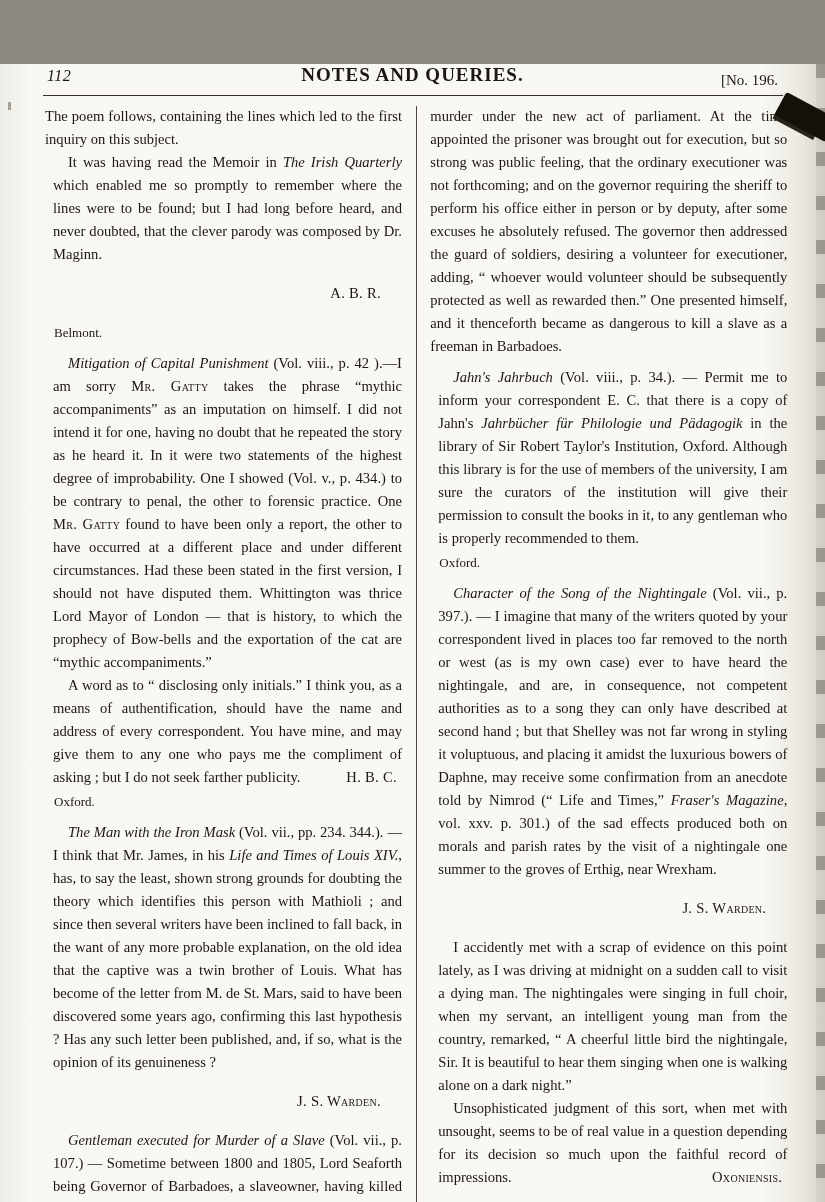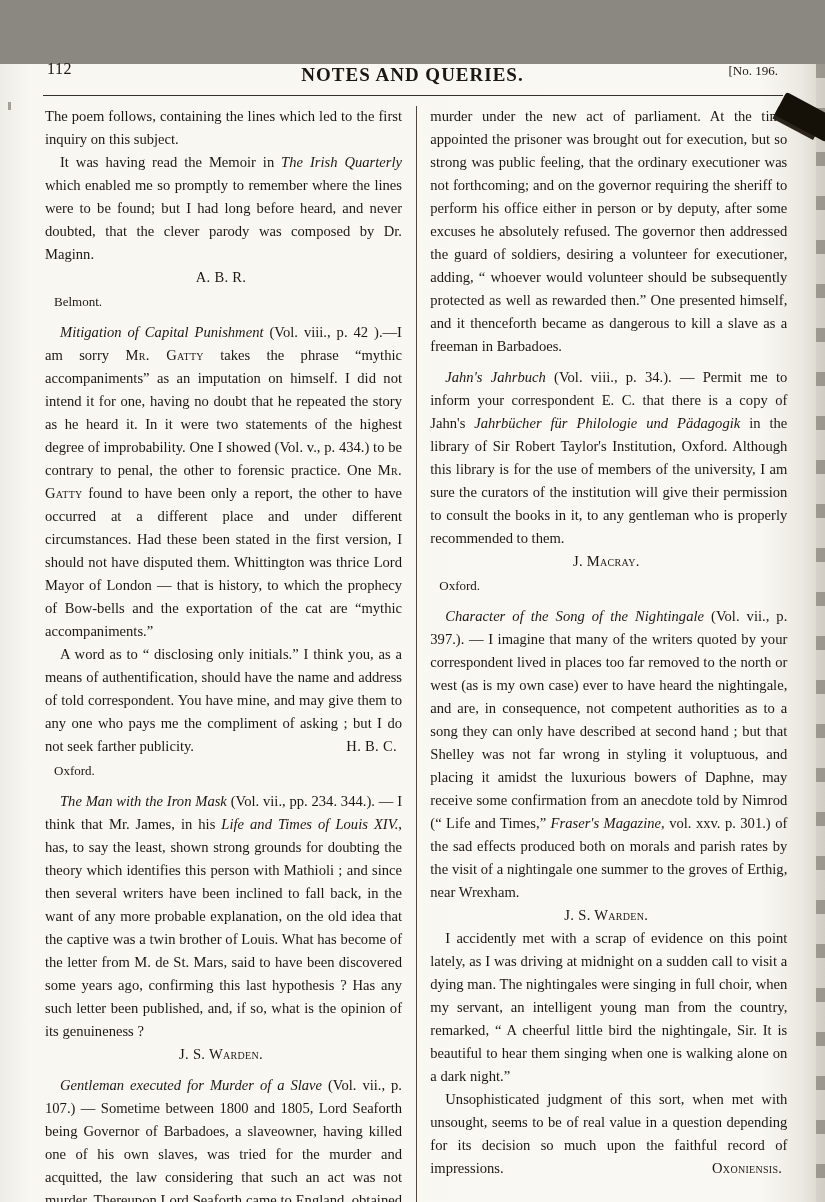--- a/index.html
+++ b/index.html
@@ -20,36 +20,36 @@
     opacity:.65;
   }
   .corner-smudge {
     position:absolute; top:40px; right:-10px; width:58px; height:26px;
     background:#151109; transform:rotate(28deg); border-radius:3px;
     box-shadow:-6px 10px 0 -6px #2a241a;
   }
   .speck { position:absolute; left:8px; top:38px; width:3px; height:8px; background:#6f6a60; opacity:.6; }
 
   .masthead { position:relative; margin:64px 45px 0 45px; height:26px; }
-  .masthead .pageno { position:absolute; left:2px; bottom:12px; font-size:16px; letter-spacing:.5px; }
+  .masthead .pageno { position:absolute; left:2px; bottom:5px; font-size:16px; letter-spacing:.5px;font-style:italic; }
   .masthead .title {
     margin:16px; text-align:center; font-size:19px; font-weight:bold; letter-spacing:1px;
   }
-  .masthead .issue { position:absolute; right:2px; bottom:11px; font-size:13px; }
+  .masthead .issue { position:absolute; right:2px; bottom:1px; font-size:15px; }
 
   .head-rule { margin:5px 42px 0 43px; border:0; border-top:1.6px solid #35302a; height:0; }
 
   .columns { display:flex; margin:9px 34px 0 45px; align-items:stretch; }
   .col { width:357px; font-size:14.6px; line-height:23px; text-align:justify; }
   .divider { width:1.3px; background:#4d473e; margin:1px 13px 0 14px; }
 
   .para { margin:0; text-align:justify; }
-  .indent { text-indent:15px; }
+  .indent { text-indent:15px;margin-left:8px; }
   .entry { margin-top:8px; text-indent:15px; }
-  .sig   { text-align:center; padding-right:5px; margin:0; }
+  .sig   { text-align:right; padding-right:5px; margin:16px; }
   .place { margin:1px 0 0 0; padding-left:9px; font-size:13px; text-align:left; text-indent:0; }
   .it { font-style:italic; }
   .sc { font-variant:small-caps; letter-spacing:.3px; }
   .sig-inline { float:right; font-variant:small-caps; padding-right:5px; letter-spacing:.3px; }
 </style>
 </head>
 <body>
 
 <div class="page">
   <div class="speck"></div>
@@ -64,31 +64,30 @@
 
   <hr class="head-rule">
 
   <main class="columns">
     <div class="col">
         <p class="para body"><span>The poem follows, containing the lines which led to the first inquiry on this subject.</span></p>
         <p class="para body indent"><span>It was having read the Memoir in </span><span class="it">The Irish Quarterly</span><span> which enabled me so promptly to remember where the lines were to be found; but I had long before heard, and never doubted, that the clever parody was composed by Dr. Maginn.</span></p>
         <p class="para sig"><span class="sc">A. B. R.</span></p>
         <p class="para place"><span>Belmont.</span></p>
         <p class="para entry indent"><span class="it">Mitigation of Capital Punishment</span><span> (Vol. viii., p. 42 ).—I am sorry </span><span class="sc">Mr. Gatty</span><span> takes the phrase “mythic accompaniments” as an imputation on himself.  I did not intend it for one, having no doubt that he repeated the story as he heard it. In it were two statements of the highest degree of improbability.  One I showed (Vol. v., p. 434.) to be contrary to penal, the other to forensic practice. One </span><span class="sc">Mr. Gatty</span><span> found to have been only a report, the other to have occurred at a different place and under different circumstances.  Had these been stated in the first version, I should not have disputed them.  Whittington was thrice Lord Mayor of London — that is history, to which the prophecy of Bow-bells and the exportation of the cat are “mythic accompaniments.”</span></p>
-        <p class="para body indent"><span>A word as to “ disclosing only initials.”  I think you, as a means of authentification, should have the name and address of told correspondent. You have mine, and may give them to any one who pays me the compliment of asking ; but I do not seek farther publicity.</span><span class="sig-inline">H. B. C.</span></p>
+        <p class="para body indent"><span>A word as to “ disclosing only initials.”  I think you, as a means of authentification, should have the name and address of every correspondent. You have mine, and may give them to any one who pays me the compliment of asking ; but I do not seek farther publicity.</span><span class="sig-inline">H. B. C.</span></p>
         <p class="para place"><span>Oxford.</span></p>
         <p class="para entry indent"><span class="it">The Man with the Iron Mask</span><span> (Vol. vii., pp. 234. 344.). — I think that Mr. James, in his </span><span class="it">Life and Times of Louis XIV.</span><span>, has, to say the least, shown strong grounds for doubting the theory which identifies this person with Mathioli ;  and since then several writers have been inclined to fall back, in the want of any more probable explanation, on the old idea that the captive was a twin brother of Louis.   What has become of the letter from M. de St. Mars, said to have been discovered some years ago, confirming this last hypothesis ? Has any such letter been published, and, if so, what is the opinion of its genuineness ?</span></p>
         <p class="para sig"><span class="sc">J. S. Warden.</span></p>
         <p class="para entry indent"><span class="it">Gentleman executed for Murder of a Slave</span><span> (Vol. vii., p. 107.) — Sometime between 1800 and 1805, Lord Seaforth being Governor of Barbadoes, a slaveowner, having killed one of his own slaves, was tried for the murder and acquitted, the law considering that such an act was not murder. Thereupon Lord Seaforth came to England, obtained an act of parliament declaring the killing of a slave to be murder, and returned to Barbadoes to resume his official duties.  Soon afterwards another slave was killed by his owner, who was tried, convicted, and sentenced to be hanged for</span></p>
       </div>
     <div class="divider"></div>
     <div class="col">
         <p class="para body"><span>murder under the new act of parliament.   At the time appointed the prisoner was brought out for execution, but so strong was public feeling, that the ordinary executioner was not forthcoming; and on the governor requiring the sheriff to perform his office either in person or by deputy, after some excuses he absolutely refused.   The governor then addressed the guard of soldiers, desiring a volunteer for executioner, adding, “ whoever would volunteer should be subsequently protected as well as rewarded then.”   One presented himself, and it thenceforth became as dangerous to kill a slave as a freeman in Barbadoes.</span></p>
         <p class="para entry indent"><span class="it">Jahn's Jahrbuch</span><span> (Vol. viii., p. 34.). — Permit me to inform your correspondent E. C. that there is a copy of Jahn's </span><span class="it">Jahrbücher für Philologie und Pädagogik</span><span> in the library of Sir Robert Taylor's Institution, Oxford.   Although this library is for the use of members of the university, I am sure the curators of the institution will give their permission to consult the books in it, to any gentleman who is properly recommended to them.</span></p>
-        <p class="para sig"><span class="sc">J. Macray.</span></p>
         <p class="para place"><span>Oxford.</span></p>
         <p class="para entry indent"><span class="it">Character of the Song of the Nightingale</span><span> (Vol. vii., p. 397.). — I imagine that many of the writers quoted by your correspondent lived in places too far removed to the north or west (as is my own case) ever to have heard the nightingale, and are, in consequence, not competent authorities as to a song they can only have described at second hand ; but that Shelley was not far wrong in styling it voluptuous, and placing it amidst the luxurious bowers of Daphne, may receive some confirmation from an anecdote told by Nimrod (“ Life and Times,” </span><span class="it">Fraser's Magazine</span><span>, vol. xxv. p. 301.) of the sad effects produced both on morals and parish rates by the visit of a nightingale one summer to the groves of Erthig, near Wrexham.</span></p>
         <p class="para sig"><span class="sc">J. S. Warden.</span></p>
         <p class="para body indent"><span>I accidently met with a scrap of evidence on this point lately, as I was driving at midnight on a sudden call to visit a dying man.   The nightingales were singing in full choir, when my servant, an intelligent young man from the country, remarked, “ A cheerful little bird the nightingale, Sir.  It is beautiful to hear them singing when one is walking alone on a dark night.”</span></p>
         <p class="para body indent"><span>Unsophisticated judgment of this sort, when met with unsought, seems to be of real value in a question depending for its decision so much upon the faithful record of impressions.</span><span class="sig-inline">Oxoniensis.</span></p>
       </div>
   </main>
 </div>
 
 </body></html>

